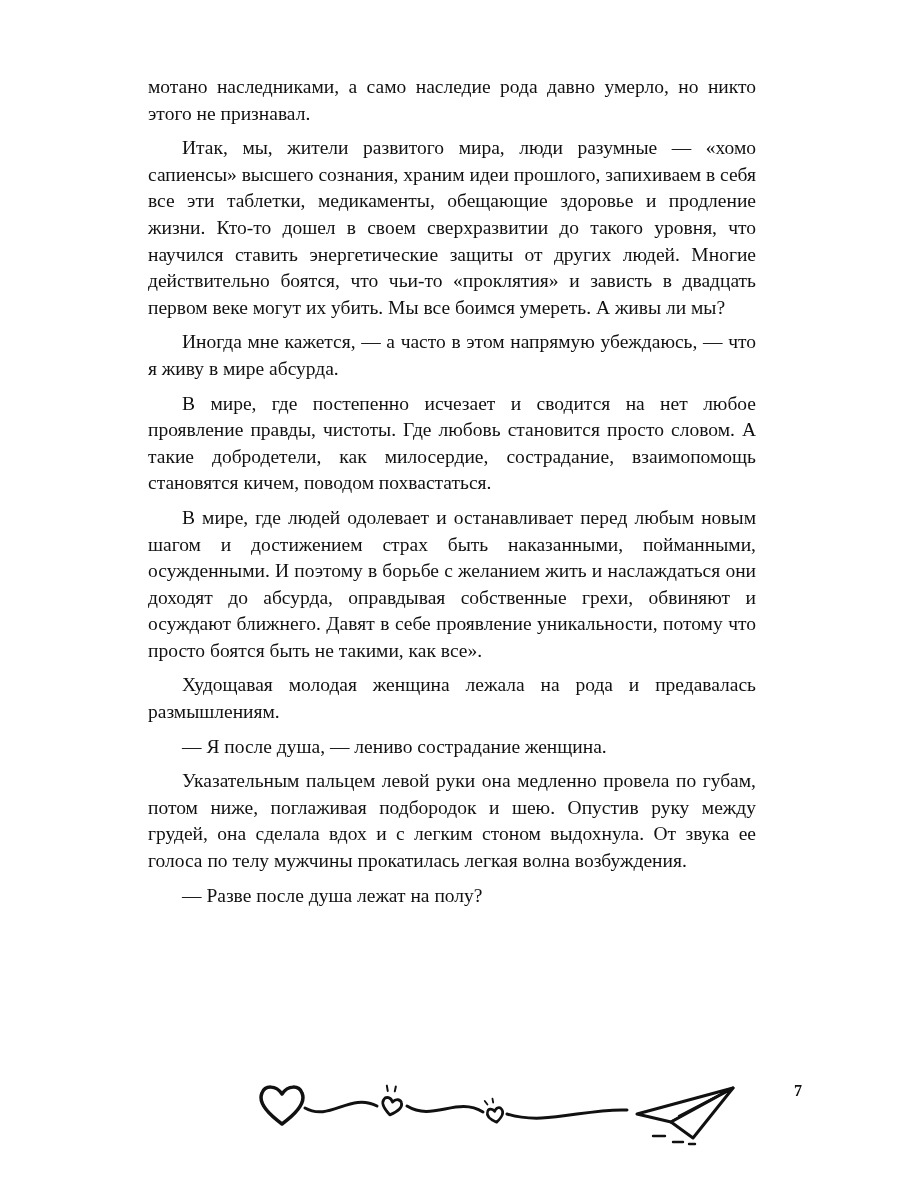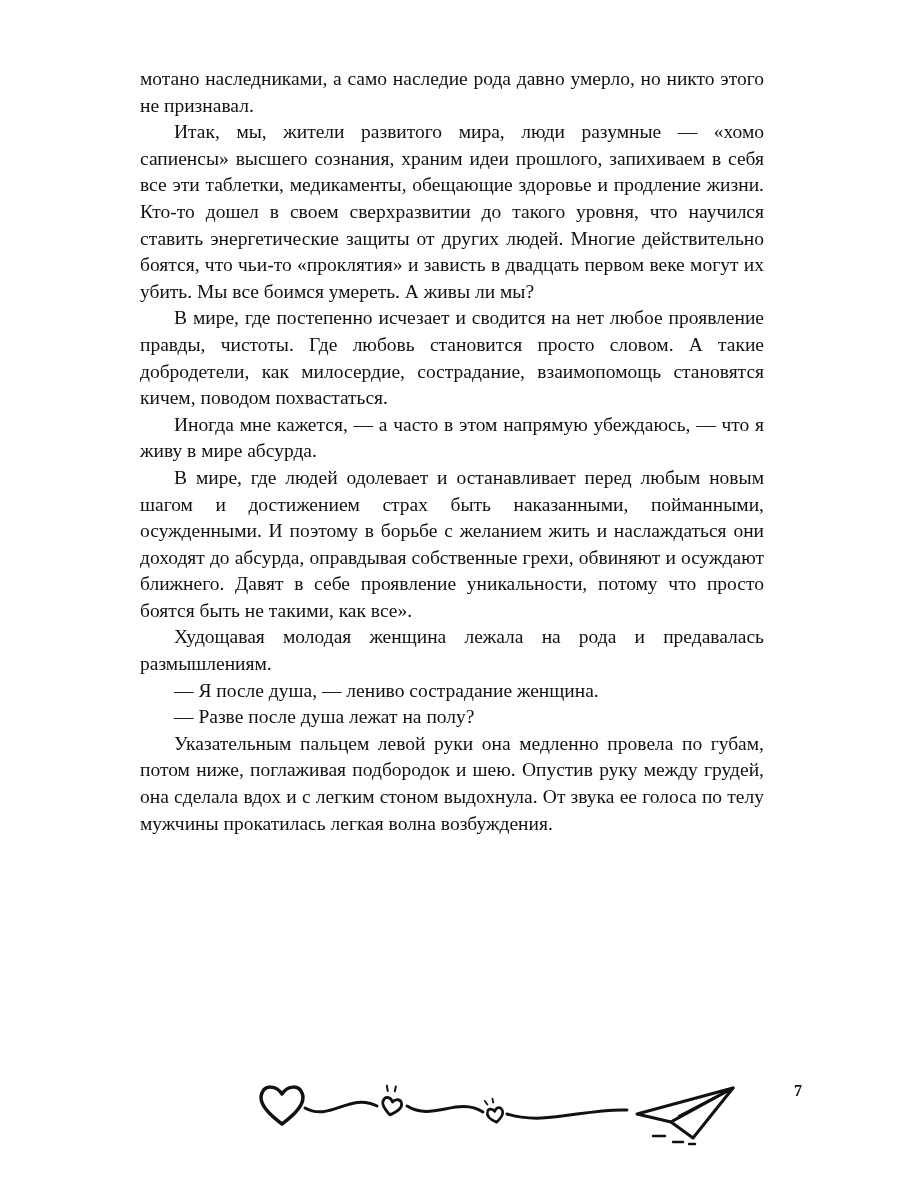--- a/index.html
+++ b/index.html
@@ -19,21 +19,21 @@
   .text-block {
     position: absolute;
     left: 140px;
     top: 66px;
     width: 624px;
     font-size: 19.5px;
     line-height: 26.6px;
     text-align: justify;
   }
   .para {
-    margin: 0;
+    margin: 8px;
     text-indent: 34px;
   }
   .para.no-indent {
     text-indent: 0;
   }
   .doodle {
     position: absolute;
     left: 255px;
     top: 1078px;
     width: 500px;
@@ -51,27 +51,27 @@
   }
 </style>
 </head>
 <body>
 
 <div class="page">
 
   <div class="text-block">
     <p class="para no-indent">мотано наследниками, а само наследие рода давно умерло, но никто этого не признавал.</p>
     <p class="para">Итак, мы, жители развитого мира, люди разумные — «хомо сапиенсы» высшего сознания, храним идеи прошлого, запихиваем в себя все эти таблетки, медикаменты, обещающие здоровье и продление жизни. Кто-то дошел в своем сверхразвитии до такого уровня, что научился ставить энергетические защиты от других людей. Многие действительно боятся, что чьи-то «проклятия» и зависть в двадцать первом веке могут их убить. Мы все боимся умереть. А живы ли мы?</p>
+    <p class="para">Иногда мне кажется, — а часто в этом напрямую убеждаюсь, — что я живу в мире абсурда.</p>
     <p class="para">В мире, где постепенно исчезает и сводится на нет любое проявление правды, чистоты. Где любовь становится просто словом. А такие добродетели, как милосердие, сострадание, взаимопомощь становятся кичем, поводом похвастаться.</p>
-    <p class="para">Иногда мне кажется, — а часто в этом напрямую убеждаюсь, — что я живу в мире абсурда.</p>
     <p class="para">В мире, где людей одолевает и останавливает перед любым новым шагом и достижением страх быть наказанными, пойманными, осужденными. И поэтому в борьбе с желанием жить и наслаждаться они доходят до абсурда, оправдывая собственные грехи, обвиняют и осуждают ближнего. Давят в себе проявление уникальности, потому что просто боятся быть не такими, как все».</p>
     <p class="para">Худощавая молодая женщина лежала на рода и предавалась размышлениям.</p>
     <p class="para">— Я после душа, — лениво сострадание женщина.</p>
+    <p class="para">Указательным пальцем левой руки она медленно провела по губам, потом ниже, поглаживая подбородок и шею. Опустив руку между грудей, она сделала вдох и с легким стоном выдохнула. От звука ее голоса по телу мужчины прокатилась легкая волна возбуждения.</p>
     <p class="para">— Разве после душа лежат на полу?</p>
-    <p class="para">Указательным пальцем левой руки она медленно провела по губам, потом ниже, поглаживая подбородок и шею. Опустив руку между грудей, она сделала вдох и с легким стоном выдохнула. От звука ее голоса по телу мужчины прокатилась легкая волна возбуждения.</p>
   </div>
 
   <svg class="doodle" viewBox="0 0 500 72" fill="none" xmlns="http://www.w3.org/2000/svg">
 
     <g>
       <path d="M27 46 C 12 35, 3 24, 7 15 C 10 7, 21 7, 27 16 C 33 7, 44 7, 47 15 C 51 24, 42 35, 27 46 Z" stroke="#111" stroke-width="3.5" fill="none" stroke-linejoin="round"></path>
     </g>
 
     <path d="M50 30 C 75 44, 95 14, 122 28" stroke="#111" stroke-width="3" fill="none" stroke-linecap="round"></path>
 

